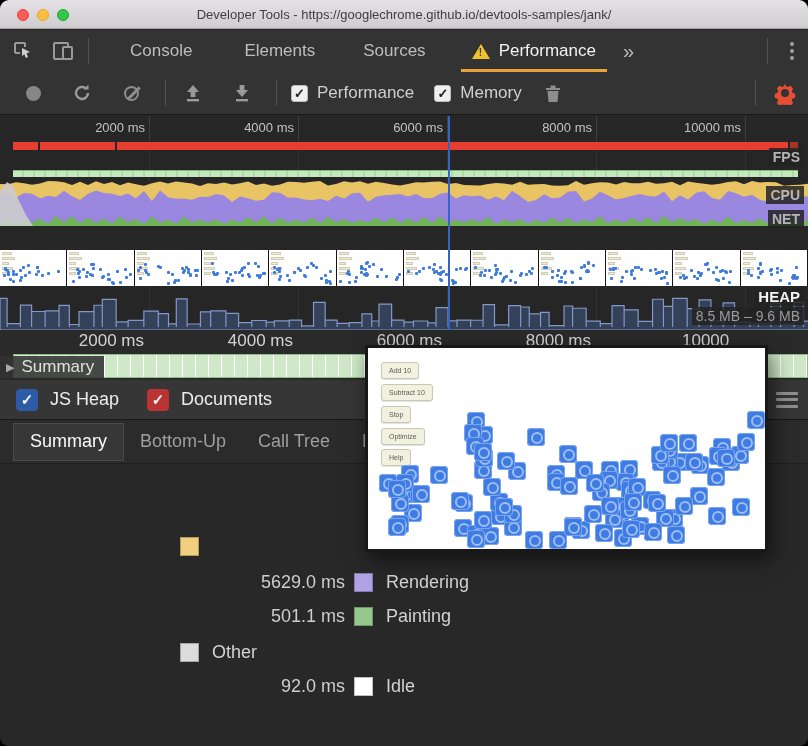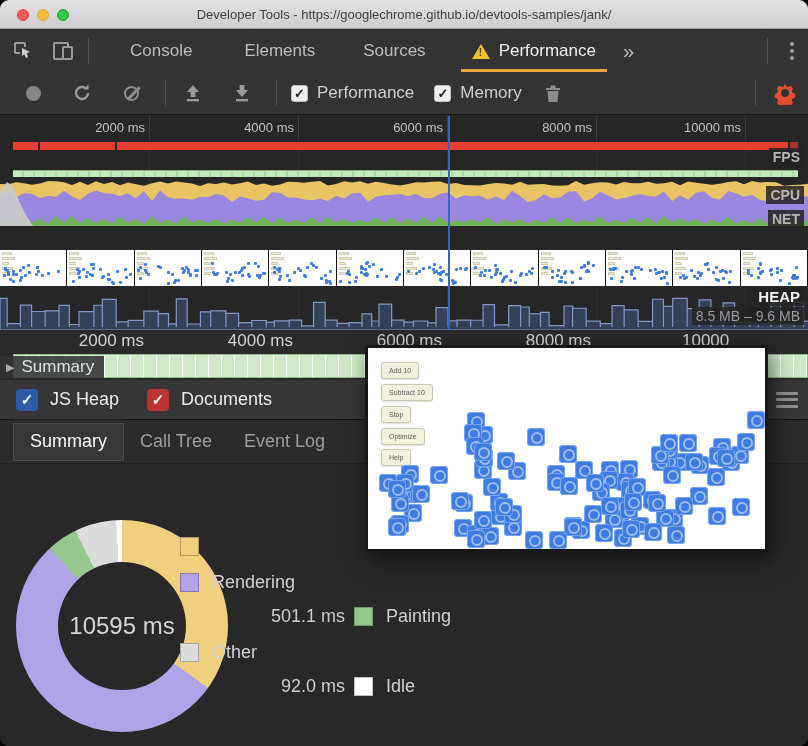--- a/index.html
+++ b/index.html
@@ -679,39 +679,38 @@
         <i></i>
         <i></i>
       </div>
   </div>
 
   <div class="paneltabs">
     <div class="ptab active">
         <span>Summary</span>
       </div>
     <div class="ptab">
+        <span>Bottom-Up</span>
+      </div>
+    <div class="ptab">
         <span>Call Tree</span>
       </div>
     <div class="ptab">
         <span>Event Log</span>
       </div>
   </div>
 
   <div class="content">
-    <div class="donut" id="donut" style="background: conic-gradient(rgb(240, 207, 126) 0%, rgb(240, 207, 126) 34.93%, rgb(177, 163, 232) 34.93%, rgb(177, 163, 232) 88.06%, rgb(150, 200, 142) 88.06%, rgb(150, 200, 142) 92.79%, rgb(220, 220, 220) 92.79%, rgb(220, 220, 220) 99.13%, rgb(255, 255, 255) 99.13%, rgb(255, 255, 255) 100%);">
-      <div class="hole">
-        <span class="total">10595 ms</span>
-      </div>
-    </div>
     <div class="sumlegend" id="sumlegend">
         <div class="slrow" style="top: 8px;">
           <span class="slsw" style="background: rgb(240, 207, 126);"></span>
           <span class="slname"></span>
         </div>
         <div class="slrow" style="top: 44px;">
+          <span class="slval">5629.0 ms</span>
           <span class="slsw" style="background: rgb(177, 163, 232);"></span>
           <span class="slname">Rendering</span>
         </div>
         <div class="slrow" style="top: 78px;">
           <span class="slval">501.1 ms</span>
           <span class="slsw" style="background: rgb(150, 200, 142);"></span>
           <span class="slname">Painting</span>
         </div>
         <div class="slrow" style="top: 114px;">
           <span class="slsw" style="background: rgb(220, 220, 220);"></span>

